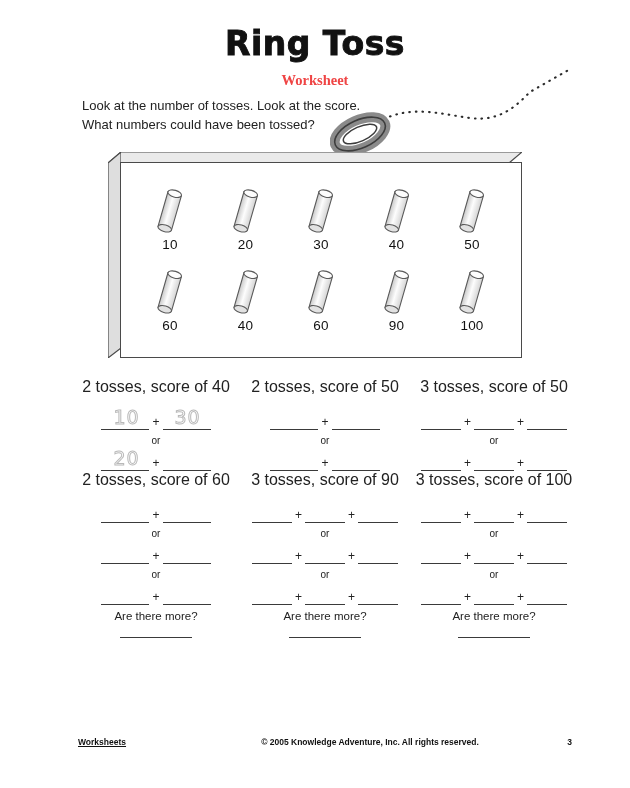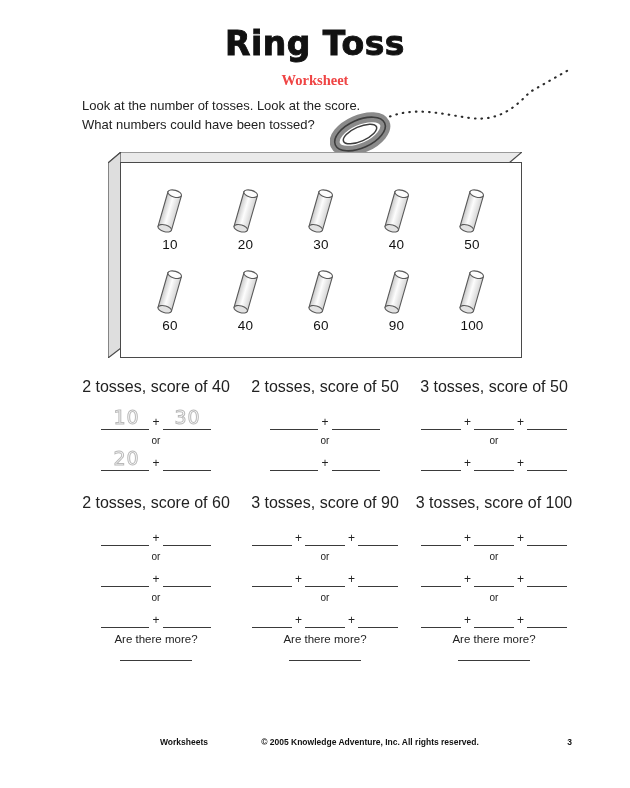--- a/index.html
+++ b/index.html
@@ -130,21 +130,21 @@
   .exercises {
     position: absolute;
     left: 72px;
     top: 378px;
     width: 506px;
   }
   .ex-row {
     display: flex;
     justify-content: space-between;
   }
-  .ex-row.row-2 { margin-top: 23px; }
+  .ex-row.row-2 { }
 
   .ex-cell {
     width: 168px;
     text-align: center;
   }
   .ex-heading {
     font-size: 16px;
     color: #222;
     white-space: nowrap;
     margin-bottom: 15px;
@@ -216,21 +216,21 @@
     position: absolute;
     left: 78px;
     right: 58px;
     top: 737px;
     display: flex;
     align-items: baseline;
     font-size: 8.5px;
     font-weight: bold;
     color: #111;
   }
-  .footer-left { width: 130px; text-align: right; }
+  .footer-left { width: 130px; text-align: left; text-decoration: underline; }
   .footer-center { flex: 1; text-align: center; }
   .footer-right { width: 40px; text-align: right; }
 </style>
 </head>
 <body>
 
 <h1 class="page-title">Ring Toss</h1>
 <div class="page-subtitle">Worksheet</div>
 
 <div class="instructions">

